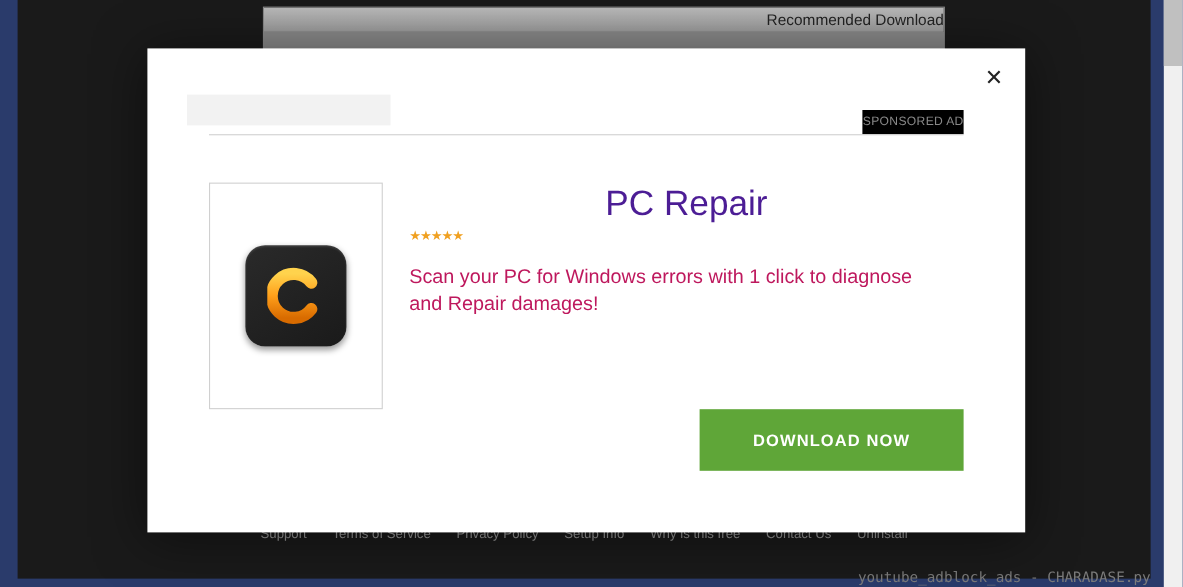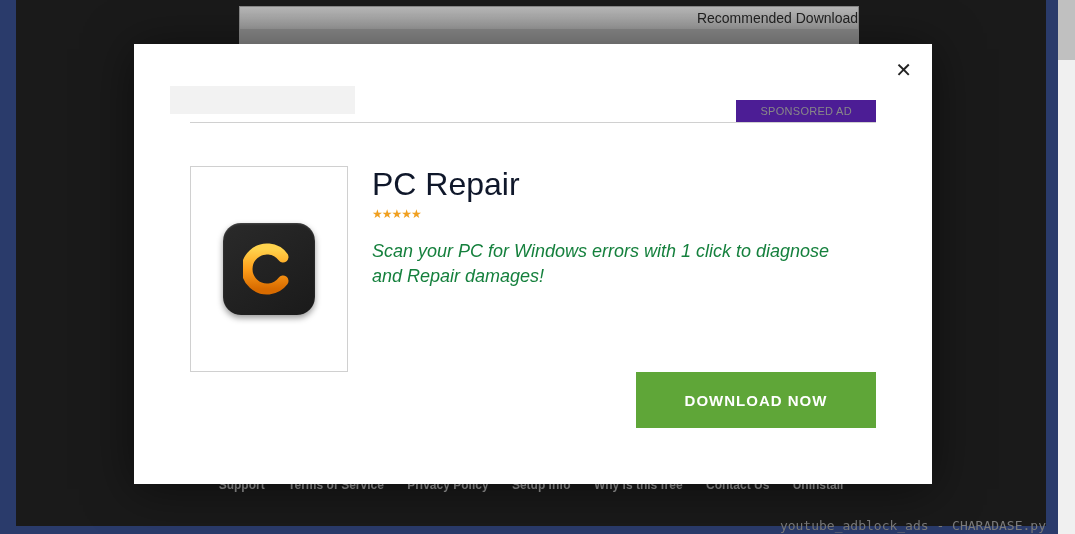--- a/index.html
+++ b/index.html
@@ -41,21 +41,20 @@
       background: #888;
     }
     .footer-links {
       position: absolute;
       left: 0;
       right: 0;
       top: 478px;
       text-align: center;
       font-size: 12px;
       color: #999;
-      font-weight: bold;
     }
     .footer-links span { margin: 0 10px; }
     .footer-code {
       position: absolute;
       left: 0;
       right: 0;
       top: 518px;
       text-align: right;
       font-family: monospace;
       font-size: 13px;
@@ -105,24 +104,24 @@
       left: 36px;
       top: 42px;
       width: 185px;
       height: 28px;
       background: #f2f2f2;
     }
     .sponsored {
       position: absolute;
       right: 56px;
       top: 56px;
-      background: #4c1d95;
+      background: #000000;
       color: #888;
       font-size: 11px;
-      padding: 5px 24px;
+      padding: 5px 0;
       letter-spacing: 0.3px;
     }
     .divider {
       position: absolute;
       left: 56px;
       right: 56px;
       top: 78px;
       height: 1px;
       background: #d0d0d0;
     }
@@ -151,35 +150,35 @@
       display: flex;
       align-items: center;
       justify-content: center;
       box-shadow: 0 3px 6px rgba(0,0,0,0.4), inset 0 1px 2px rgba(255,255,255,0.15);
     }
     .product-icon svg { display: block; }
     .product-info { flex: 1; }
     .product-title {
       font-size: 32px;
       font-weight: 400;
-      color: #0f172a;
+      color: #4c1d95;
       margin-bottom: 4px;
+      text-align: center;
     }
     .stars {
       color: #f0a020;
       font-size: 12px;
       letter-spacing: -1px;
       margin-bottom: 18px;
     }
     .product-desc {
       font-size: 18px;
-      color: #15803d;
+      color: #be185d;
       line-height: 1.4;
       max-width: 490px;
-      font-style: italic;
     }
     .download-btn {
       position: absolute;
       right: 56px;
       bottom: 56px;
       width: 240px;
       height: 56px;
       background: #5fa638;
       color: #fff;
       border: none;

